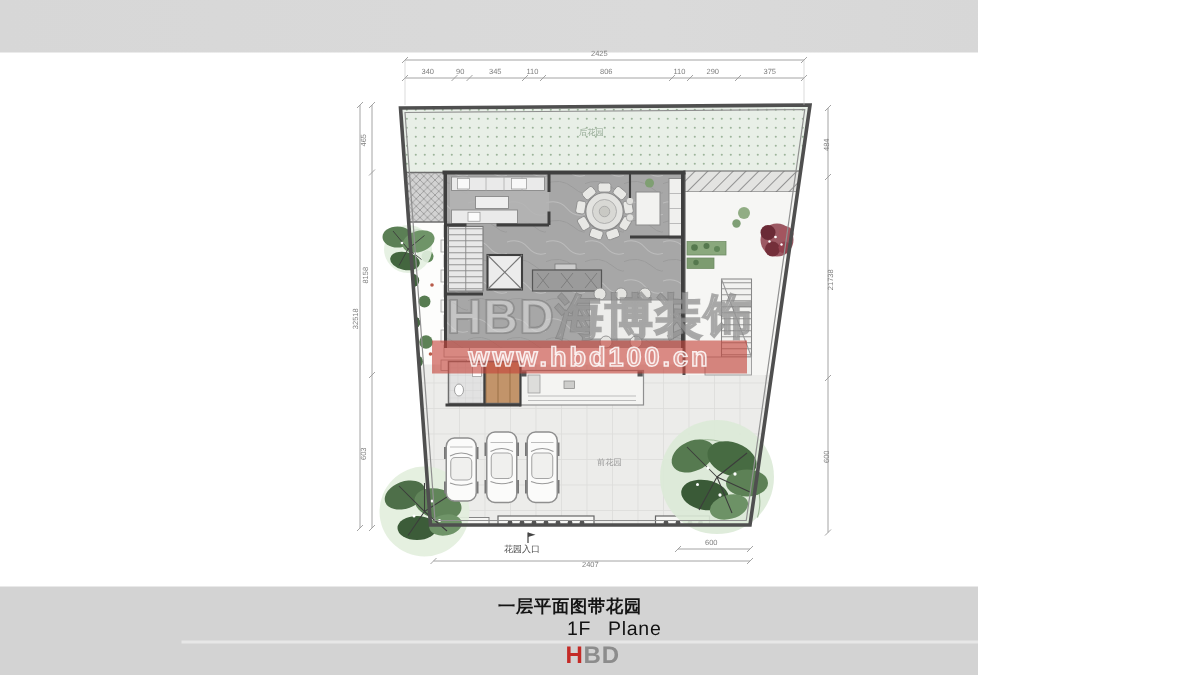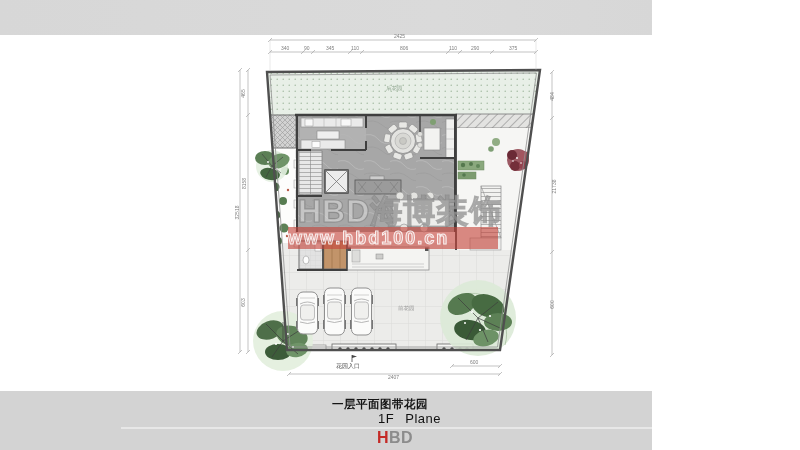--- a/index.html
+++ b/index.html
@@ -21,21 +21,21 @@
   .wm-brand {
     position:absolute; left:298px; top:190px; font-size:32px; font-weight:bold;
     white-space:nowrap; letter-spacing:1px;
     color:rgba(255,255,255,0.42);
     -webkit-text-stroke:1.1px rgba(115,115,115,0.55);
     text-shadow:0 0 1px rgba(120,120,120,0.25);
   }
   .wm-band {
     position:absolute; left:288px; top:227px; width:210px; height:22px;
     background:rgba(197,68,58,0.62);
-    display:flex; align-items:center; justify-content:flex-start;
+    display:flex; align-items:center; justify-content:center;
   }
   .wm-url {
     font-size:18px; font-weight:bold; letter-spacing:2px; white-space:nowrap;
     color:rgba(255,255,255,0.18);
     -webkit-text-stroke:1px rgba(255,255,255,0.85);
   }
 
   
   .lbl { position:absolute; white-space:nowrap; }
   .lbl-backgarden { left:386px; top:85px; font-size:5.5px; color:#93a893; }

